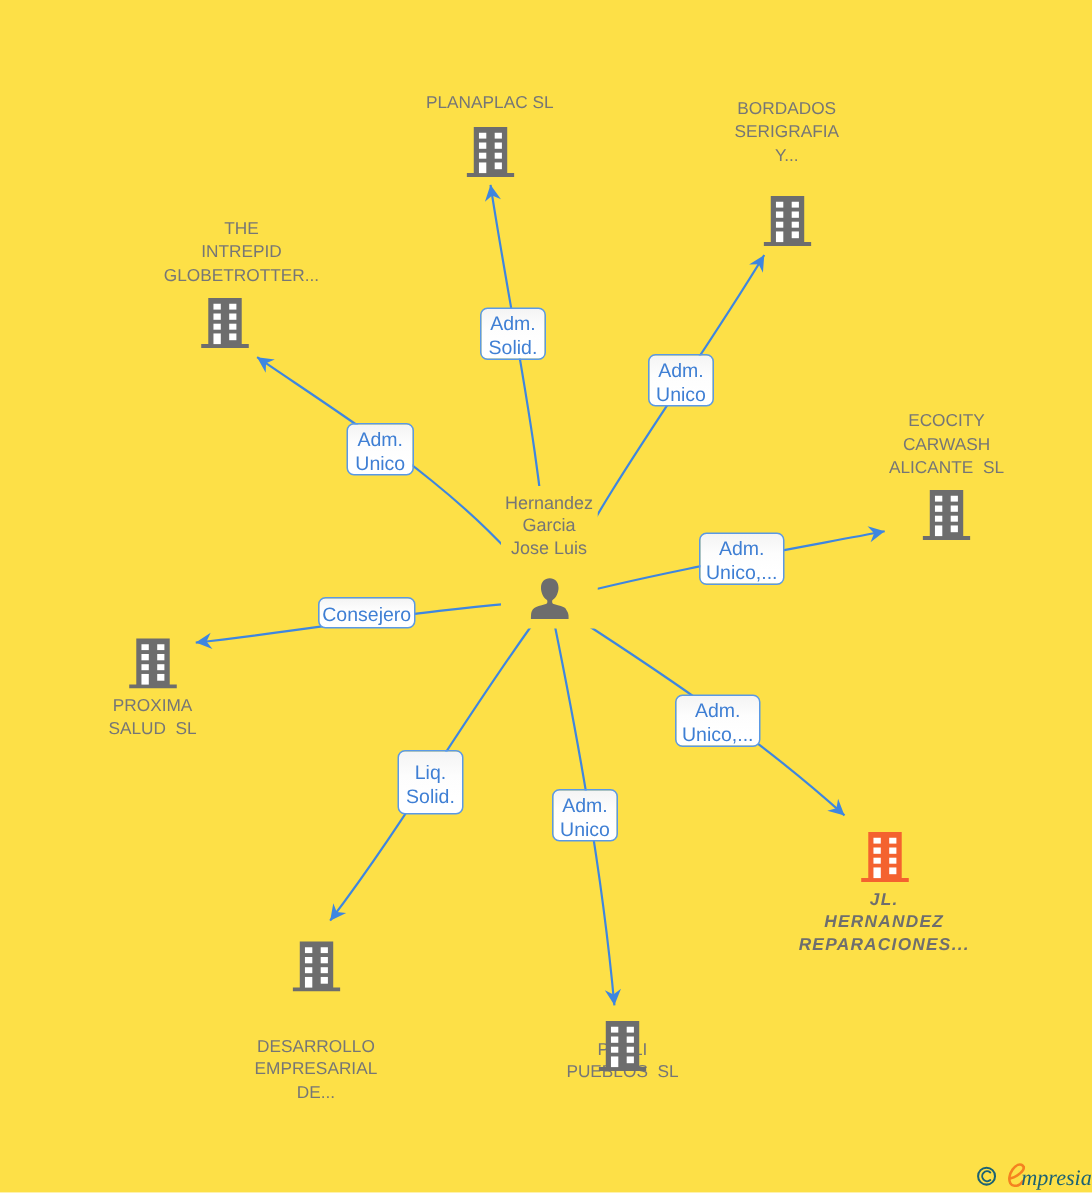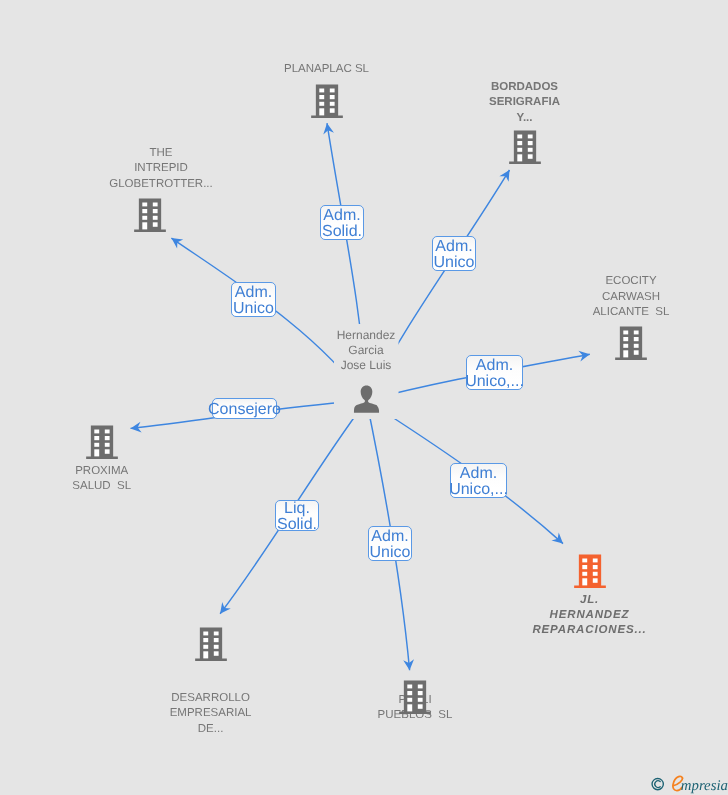--- a/index.html
+++ b/index.html
@@ -1,27 +1,27 @@
 <!DOCTYPE html>
 <html><head>
 <meta charset="utf-8">
 <title>Empresia relationship graph</title>
 <style>
   html,body{margin:0;padding:0;background:#fff;}
   body{width:728px;height:795px;font-family:"Liberation Sans",sans-serif;overflow:hidden;-webkit-font-smoothing:antialiased;text-rendering:geometricPrecision;}
-  #stage{position:relative;width:728px;height:795px;background:#e5e5e5;-webkit-font-smoothing:antialiased;}
+  #stage{position:relative;width:728px;height:795px;background:#fde047;-webkit-font-smoothing:antialiased;}
   #edges{position:absolute;left:0;top:0;}
   .node{position:absolute;text-align:center;}
   .node .cap{color:#767676;font-size:11.5px;line-height:15.4px;white-space:pre-wrap;}
   .node.hi .cap{font-weight:bold;letter-spacing:0.85px;color:#6e6e6e;font-style:italic;}
   .node.center .cap{font-size:12px;line-height:14.7px;}
   .node .ico{display:block;margin:0 auto;}
   .elabel{position:absolute;border:1.35px solid #5a99e6;border-radius:5px;
           background:linear-gradient(#f4f4f4,#fdfdfd 40%,#ffffff 75%);
-          color:#3f7fd4;font-size:16px;text-align:center;
+          color:#3f7fd4;font-size:13px;text-align:center;
           box-sizing:border-box;display:flex;flex-direction:column;
           align-items:center;justify-content:center;padding-top:2px;}
   .elabel span{display:block;line-height:15.3px;}
   #wm{position:absolute;}
 </style>
 </head>
 <body>
 
 <div id="stage">
   <svg id="edges" width="728" height="795" viewBox="0 0 728 795">
@@ -61,21 +61,21 @@
               <rect x="18.8" y="11.0" width="4.8" height="4.2"></rect>
               <rect x="8.3" y="17.8" width="4.9" height="4.0"></rect>
               <rect x="18.8" y="17.8" width="4.8" height="4.0"></rect>
               <rect x="8.3" y="24.3" width="4.9" height="7.1"></rect>
               <rect x="18.8" y="24.3" width="4.8" height="4.5"></rect>
             </g>
           </svg>
         </div>
       </div>
       <div class="node" style="left: 0px; top: 0px; width: 0px; height: 0px;">
-        <div class="cap" style="position: absolute; left: 414.5px; top: 80px; width: 220px; font-weight: bold;">BORDADOS
+        <div class="cap" style="position: absolute; left: 414.5px; top: 66px; width: 220px;">BORDADOS
 SERIGRAFIA
 Y...</div>
         <div style="position: absolute; left: 508.5px; top: 129.7px;">
           <svg class="ico" width="32" height="34" viewBox="0 0 32 34">
             <path fill="#6d6d6d" d="M4.85 0.6 H27.15 V31.4 H4.85 Z M0.15 31.4 H31.85 V34 H0.15 Z"></path>
             <g fill="#ffffff">
               <rect x="8.3" y="4.5" width="4.9" height="3.9"></rect>
               <rect x="18.8" y="4.5" width="4.8" height="3.9"></rect>
               <rect x="8.3" y="11.0" width="4.9" height="4.2"></rect>
               <rect x="18.8" y="11.0" width="4.8" height="4.2"></rect>
@@ -233,21 +233,21 @@
         <span>Adm.</span>
         <span>Unico,...</span>
       </div>
       <div class="elabel" style="left: 200px; top: 398px; width: 65px; height: 21px; margin-left: 12px;">
         <span>Consejero</span>
       </div>
       <div class="elabel" style="left: 450px; top: 463px; width: 57px; height: 35px;">
         <span>Adm.</span>
         <span>Unico,...</span>
       </div>
-      <div class="elabel" style="left: 275px; top: 500px; width: 44px; height: 31px;">
+      <div class="elabel" style="left: 265px; top: 500px; width: 44px; height: 43px;">
         <span>Liq.</span>
         <span>Solid.</span>
       </div>
       <div class="elabel" style="left: 368px; top: 526px; width: 44px; height: 35px;">
         <span>Adm.</span>
         <span>Unico</span>
       </div>
     </div>
   <div id="wm" style="left: 651px; top: 771px;"><svg width="80" height="26" viewBox="0 0 80 26">
         <g>

